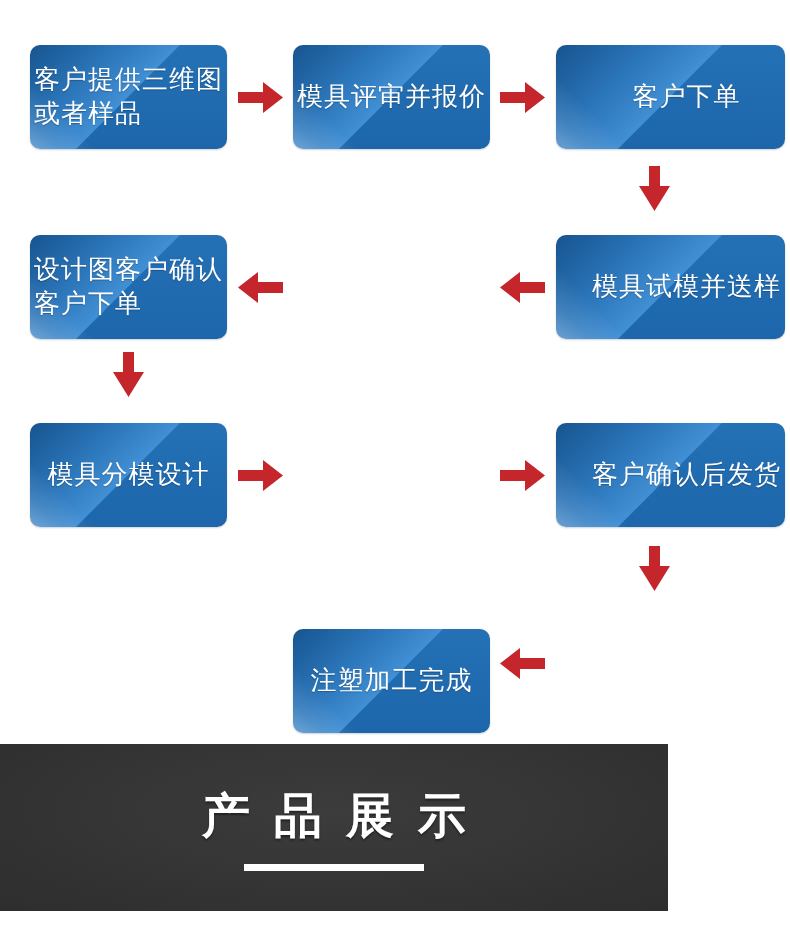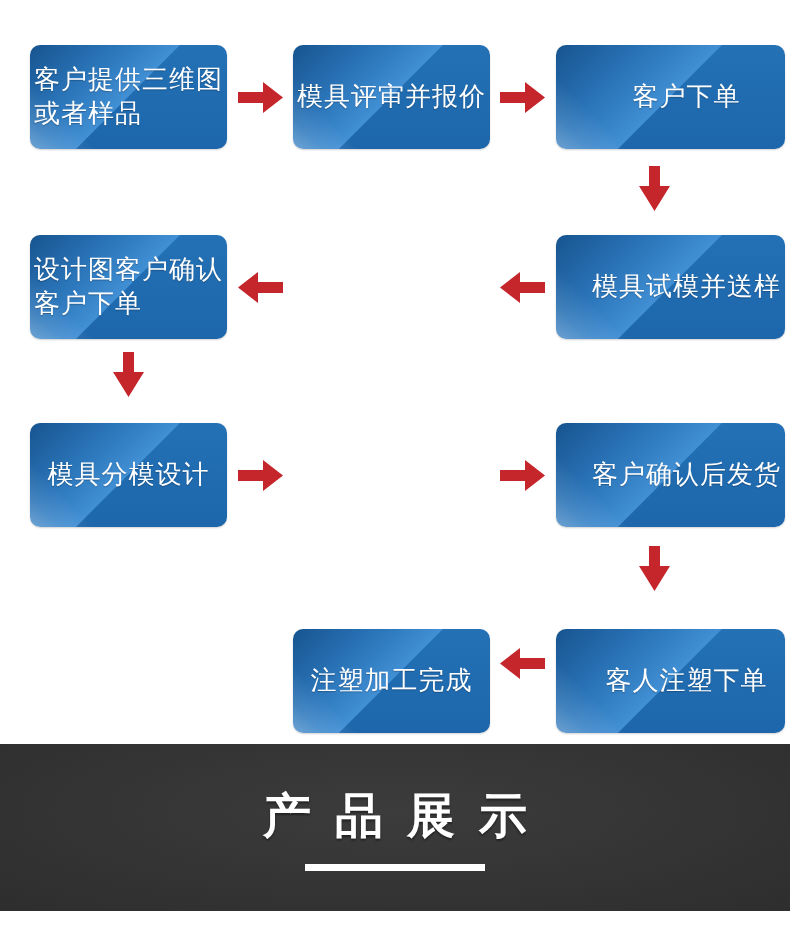--- a/index.html
+++ b/index.html
@@ -42,21 +42,21 @@
   .arrow{position:absolute;display:block;}
   .ah{width:45px;height:31px;}
   .av{width:31px;height:45px;}
   .ar-g1{left:238px;} .ar-g2{left:500px;}
   .ar-r1{top:82px;} .ar-r2{top:272px;} .ar-r3{top:460px;} .ar-r4{top:648px;}
   .av-c3{left:639px;} .av-c1{left:113px;}
   .av-r1{top:166px;} .av-r2{top:352px;} .av-r3{top:546px;}
 
   
   .banner{
-    position:absolute;left:0;top:744px;width:790px;height:167px;
+    position:absolute;left:0;top:744px;width:668px;height:167px;
     background:
       radial-gradient(ellipse at 50% 40%, rgba(255,255,255,0.04), rgba(0,0,0,0.12)),
       #343434;
     display:flex;flex-direction:column;align-items:center;justify-content:center;
   }
   .banner-title{
     color:#ffffff;
     font-size:48px;
     font-weight:700;
     letter-spacing:24px;
@@ -129,23 +129,20 @@
     <svg class="arrow av av-c3 av-r3" viewBox="0 0 31 45">
       <polygon points="10,0 21,0 21,20 31,20 15.5,45 0,20 10,20" fill="#c4262c"></polygon>
     </svg>
 
     <div class="pbox c2 r4">
       <span class="lbl">注塑加工完成</span>
     </div>
     <svg class="arrow ah ar-g2 ar-r4" viewBox="0 0 45 31">
       <polygon points="45,10 20,10 20,0 0,15.5 20,31 20,21 45,21" fill="#c4262c"></polygon>
     </svg>
-    <div class="pbox c3 r4">
-      <span class="lbl">客人注塑下单</span>
-    </div>
 
   </div>
 
   <div class="banner">
     <div class="banner-title">产品展示</div>
     <div class="banner-underline"></div>
   </div>
 
 </div>
 

